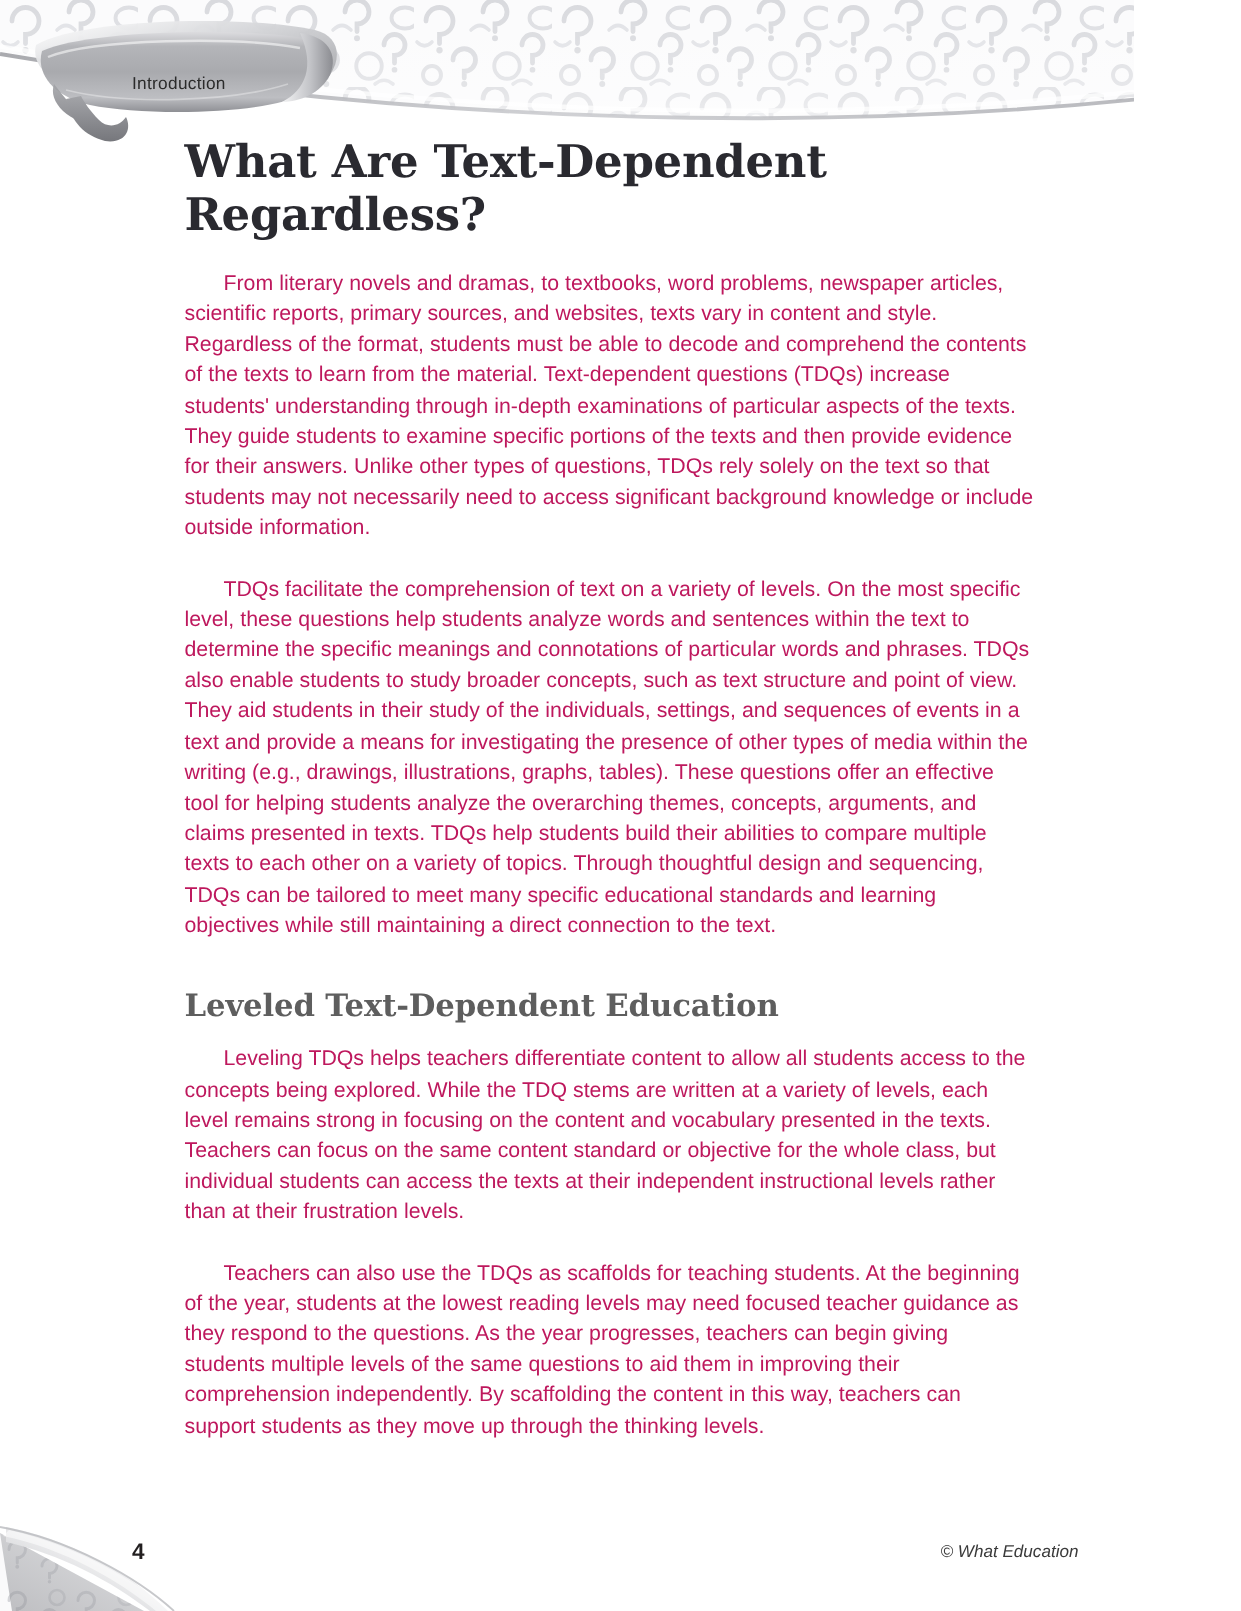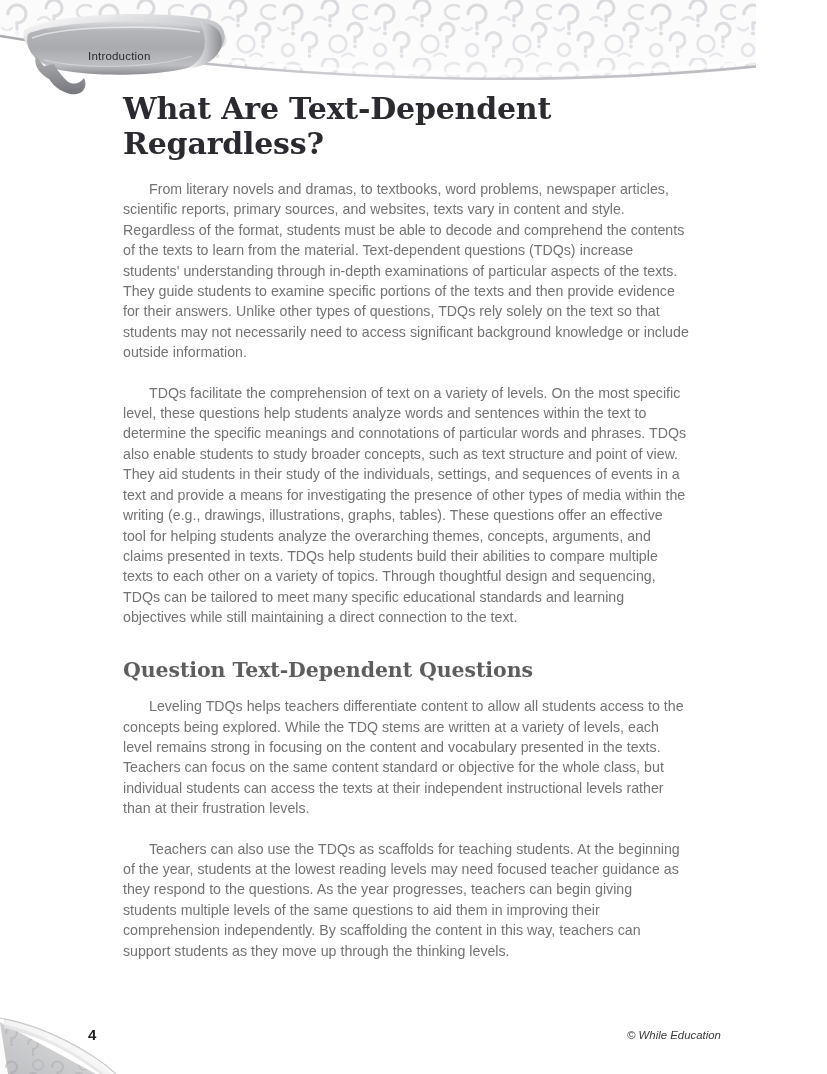--- a/index.html
+++ b/index.html
@@ -79,21 +79,21 @@
     color: #5e5e5e;
     letter-spacing: -0.1px;
     margin: 30px 0 14px 0;
     line-height: 1.2;
   }
 
   p.body-text {
     font-family: "Liberation Sans", sans-serif;
     font-size: 14.2px;
     line-height: 20.4px;
-    color: #737373;
+    color: #be185d;
     margin: 0 0 20px 0;
     text-indent: 26px;
     text-align: left;
     word-spacing: 0.1px;
   }
   p.body-text:last-child { margin-bottom: 0; }
 
   
   .footer {
     position: absolute;
@@ -238,31 +238,31 @@
   </div>
 
   <div class="content">
 
     <h1 class="page-title">What Are Text-Dependent Regardless?</h1>
 
     <p class="body-text">From literary novels and dramas, to textbooks, word problems, newspaper articles, scientific reports, primary sources, and websites, texts vary in content and style.  Regardless of the format, students must be able to decode and comprehend the contents of the texts to learn from the material.  Text-dependent questions (TDQs) increase students' understanding through in-depth examinations of particular aspects of the texts.  They guide students to examine specific portions of the texts and then provide evidence for their answers.  Unlike other types of questions, TDQs rely solely on the text so that students may not necessarily need to access significant background knowledge or include outside information.</p>
 
     <p class="body-text">TDQs facilitate the comprehension of text on a variety of levels.  On the most specific level, these questions help students analyze words and sentences within the text to determine the specific meanings and connotations of particular words and phrases. TDQs also enable students to study broader concepts, such as text structure and point of view.  They aid students in their study of the individuals, settings, and sequences of events in a text and provide a means for investigating the presence of other types of media within the writing (e.g., drawings, illustrations, graphs, tables).  These questions offer an effective tool for helping students analyze the overarching themes, concepts, arguments, and claims presented in texts.  TDQs help students build their abilities to compare multiple texts to each other on a variety of topics.  Through thoughtful design and sequencing, TDQs can be tailored to meet many specific educational standards and learning objectives while still maintaining a direct connection to the text.</p>
 
-    <h2 class="section-title">Question Text-Dependent Questions</h2>
+    <h2 class="section-title">Leveled Text-Dependent Education</h2>
 
     <p class="body-text">Leveling TDQs helps teachers differentiate content to allow all students access to the concepts being explored.  While the TDQ stems are written at a variety of levels, each level remains strong in focusing on the content and vocabulary presented in the texts.  Teachers can focus on the same content standard or objective for the whole class, but individual students can access the texts at their independent instructional levels rather than at their frustration levels.</p>
 
     <p class="body-text">Teachers can also use the TDQs as scaffolds for teaching students.  At the beginning of the year, students at the lowest reading levels may need focused teacher guidance as they respond to the questions.  As the year progresses, teachers can begin giving students multiple levels of the same questions to aid them in improving their comprehension independently.  By scaffolding the content in this way, teachers can support students as they move up through the thinking levels.</p>
 
   </div>
 
   <div class="footer">
     <div class="footer-page-number">4</div>
-    <div class="footer-copyright">© While Education</div>
+    <div class="footer-copyright">© What Education</div>
   </div>
 
   <div class="page-curl">
     <svg width="150" height="118" viewBox="0 0 150 118" xmlns="http://www.w3.org/2000/svg">
       <defs>
         <pattern id="qmarks2" x="0" y="0" width="46" height="34" patternUnits="userSpaceOnUse">
           <g fill="none" stroke="#d4d5d9" stroke-width="2" stroke-linecap="round">
             <path d="M6 9 a5.5 5.5 0 1 1 5.5 5.5 v3.5"></path>
             <path d="M28 20 a5 5 0 1 1 5 5 v3"></path>
           </g>

